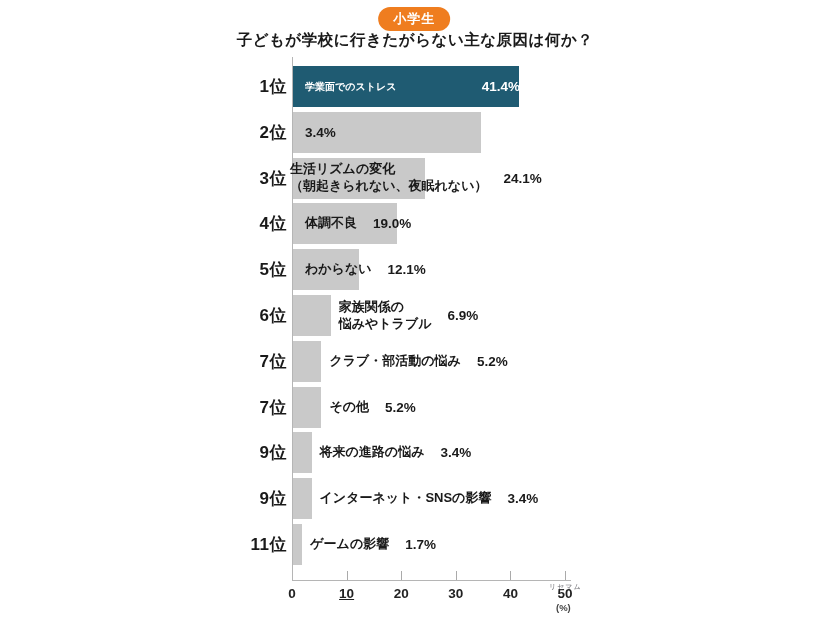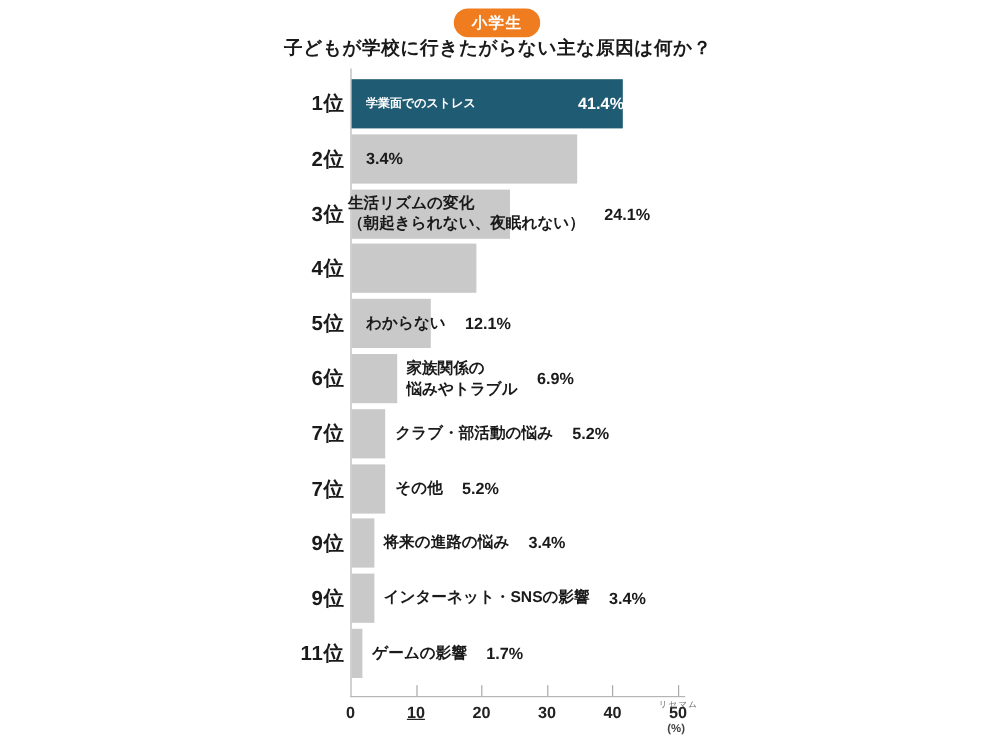--- a/index.html
+++ b/index.html
@@ -74,20 +74,24 @@
         <div class="rank">3位</div>
         <div class="bar" style="width: 131.586px;"></div>
         <div class="rowtext" style="left: 290px;">
           <span class="lbl">生活リズムの変化<br>（朝起きられない、夜眠れない）</span>
           <span class="pct">24.1%</span>
         </div>
       </div>
       <div class="row" style="top: 203.4px;">
         <div class="rank">4位</div>
         <div class="bar" style="width: 103.74px;"></div>
+        <div class="rowtext" style="left: 305px;">
+          <span class="lbl">体調不良</span>
+          <span class="pct">19.0%</span>
+        </div>
       </div>
       <div class="row" style="top: 249.2px;">
         <div class="rank">5位</div>
         <div class="bar" style="width: 66.066px;"></div>
         <div class="rowtext" style="left: 305px;">
           <span class="lbl">わからない</span>
           <span class="pct">12.1%</span>
         </div>
       </div>
       <div class="row" style="top: 295px;">

